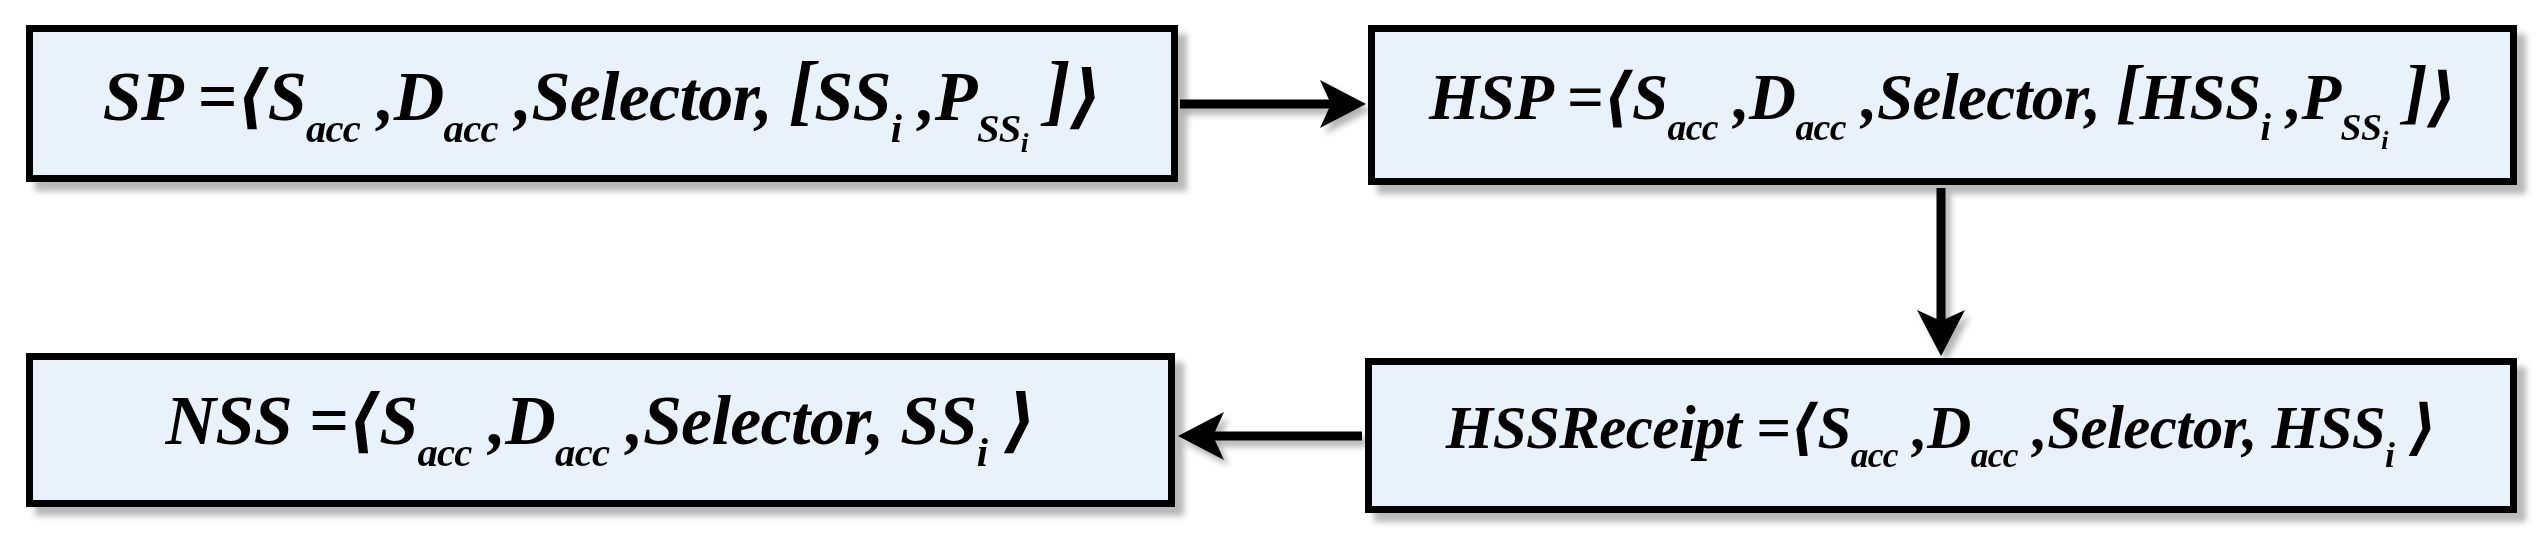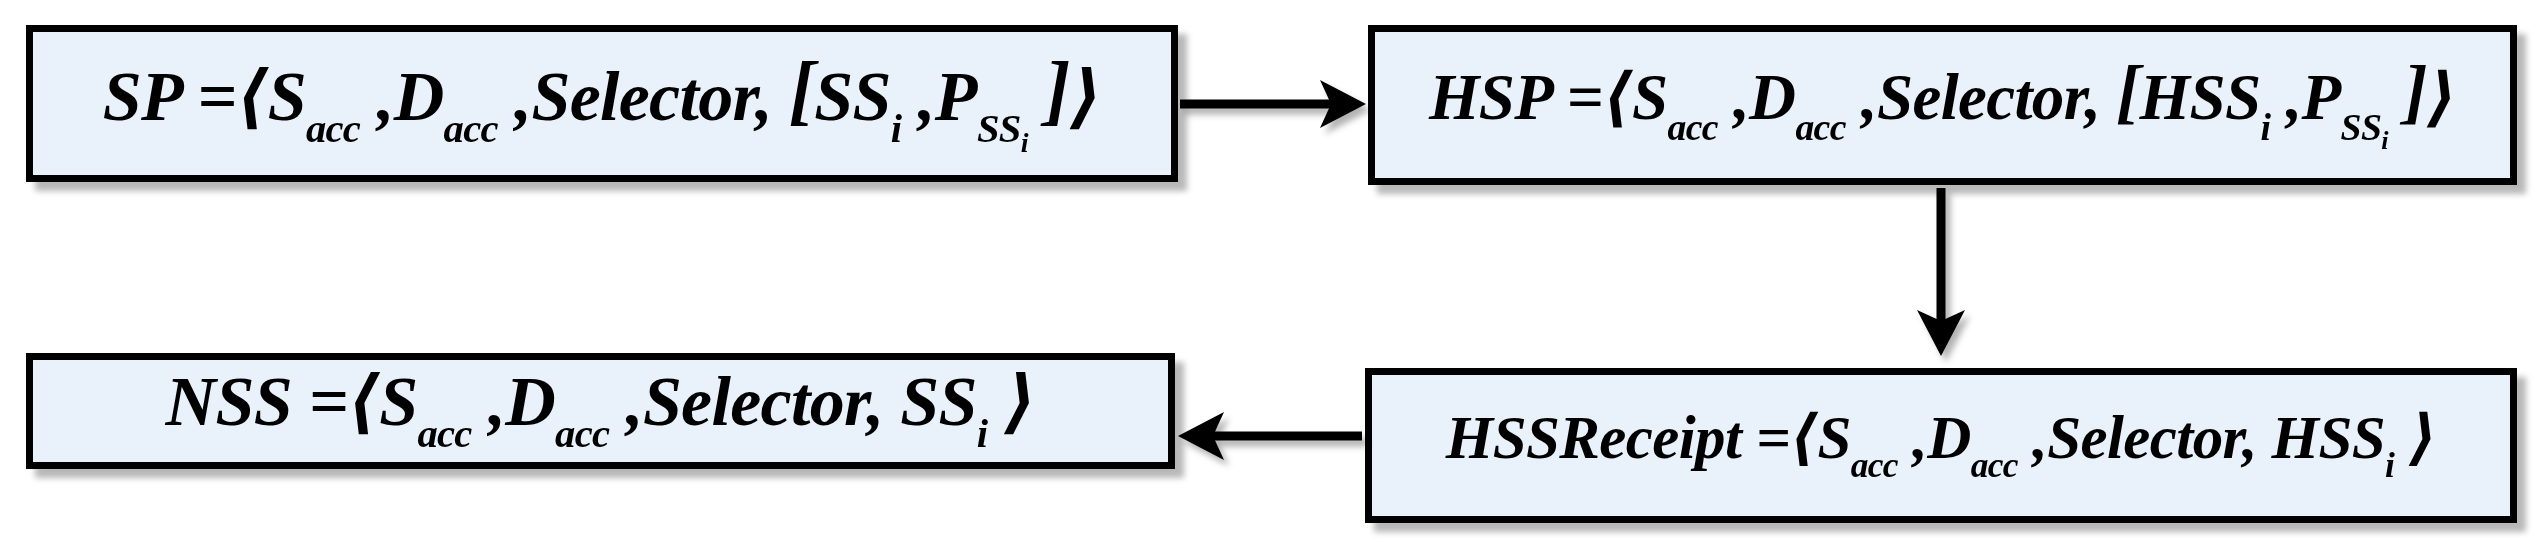--- a/index.html
+++ b/index.html
@@ -25,22 +25,22 @@
     position: absolute;
     background: var(--box-fill);
     border: 7px solid var(--box-border);
     box-shadow: 9px 9px 6px rgba(0,0,0,0.28);
     display: flex;
     align-items: center;
     justify-content: center;
   }
   .box-sp   { left: 26px;   top: 25px;  width: 1152px; height: 157px; }
   .box-hsp  { left: 1368px; top: 25px;  width: 1149px; height: 160px; justify-content: center; }
-  .box-nss  { left: 26px;   top: 353px; width: 1149px; height: 116px; align-items: center; }
-  .box-hssr { left: 1365px; top: 368px; width: 1152px; height: 155px; }
+  .box-nss  { left: 26px;   top: 353px; width: 1149px; height: 154px; align-items: center; }
+  .box-hssr { left: 1365px; top: 358px; width: 1152px; height: 155px; }
 
   .formula {
     white-space: nowrap;
     font-weight: bold;
     font-style: italic;
     color: var(--text);
     line-height: 1;
     letter-spacing: -0.01em;
   }
   .box-sp   .formula { font-size: 70px; }

